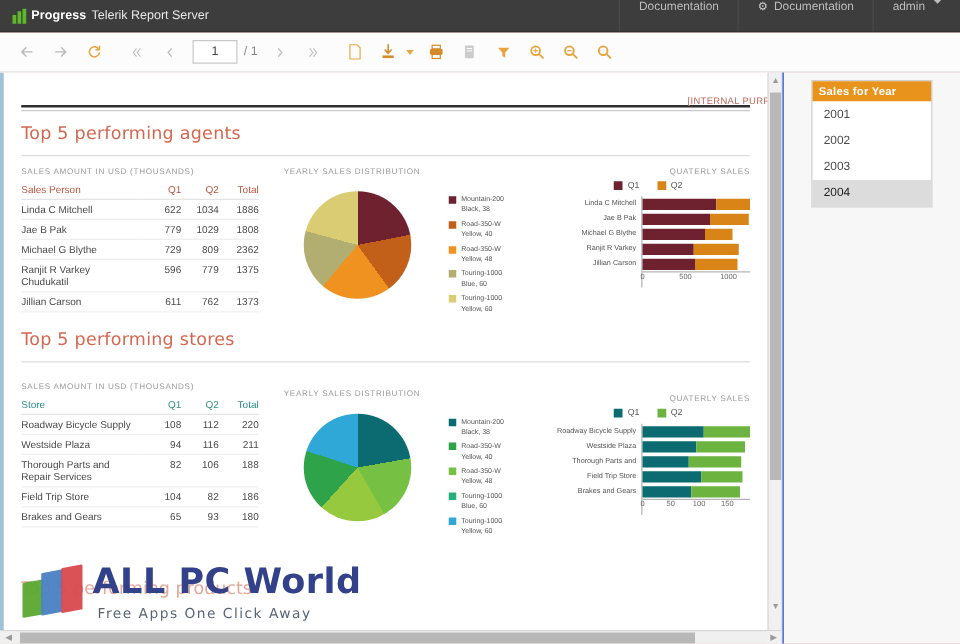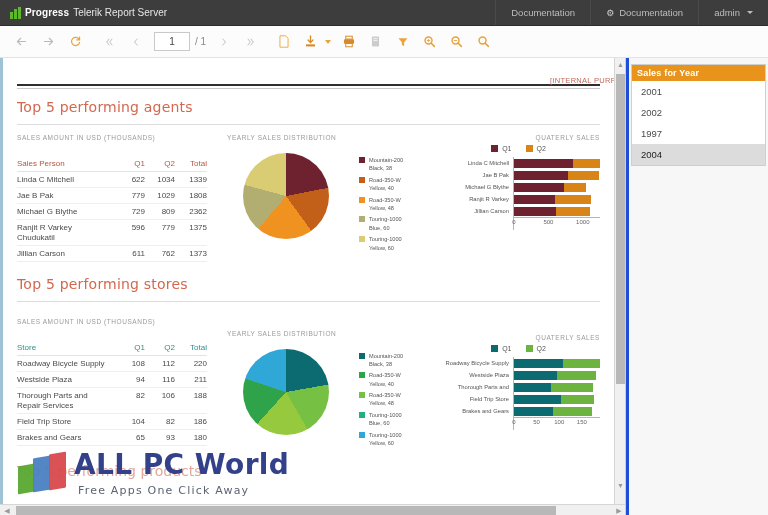--- a/index.html
+++ b/index.html
@@ -25,21 +25,21 @@
   .brand-logo i:nth-child(1){ left:0; height:7px; }
   .brand-logo i:nth-child(2){ left:4px; height:10px; }
   .brand-logo i:nth-child(3){ left:8px; height:12px; }
   .brand-name { color:#fff; font-weight:bold; font-size:10px; letter-spacing:.1px;}
   .brand-sub { color:#e6e6e6; font-size:10px; font-weight:400; }
   .topbar-spacer { flex: 1 1 auto; }
   .topnav {
     display: flex; align-items: stretch;
   }
   .topnav-item {
-    display: flex; align-items: center; gap: 5px;
+    display: flex; align-items: flex-start; gap: 5px;
     padding: 0 15px; font-size: 9.5px; color: #bdbdbd; cursor: pointer;
     border-left: 1px solid #4a4a4a;
   }
   .gear { font-size: 9px; color:#cfcfcf; }
   .caret-d {
     width:0;height:0;border-left:3px solid transparent;border-right:3px solid transparent;
     border-top:3.5px solid #bdbdbd; display:inline-block; margin-left:2px;
   }
 
   
@@ -106,21 +106,21 @@
   .col-table { width: 210px; }
   .col-pie   { width: 210px; position:relative;}
   .col-bar   { flex: 1 1 auto; position:relative; }
 
   .caption {
     font-size: 6.5px; color: #9a9a9a; letter-spacing: .55px; text-transform: uppercase;
     white-space: nowrap;
   }
   .caption.right { text-align: right; }
 
-  table.data { border-collapse: collapse; width: 190px; margin-top: 16px; }
+  table.data { border-collapse: collapse; width: 190px; margin-top: 4px; }
   table.data th {
     font-size: 8px; font-weight: 400; padding: 2px 0 3px 0; text-align: right;
     border-bottom: 1px solid #e4e4e4;
   }
   table.data th.nm { text-align: left; }
   table.data td {
     font-size: 8px; color: #4a4a4a; padding: 2.5px 0; text-align: right;
     border-bottom: 1px solid #efefef; vertical-align: top;
   }
   table.data td.nm { text-align: left; padding-right: 6px; line-height: 1.25; }
@@ -153,21 +153,21 @@
   .bar-seg { height: 9px; }
   .bar-axis { height: 1px; background: #b5b5b5; }
   .bar-ticks { position: relative; height: 12px; }
   .bar-tick {
     position: absolute; font-size: 6px; color: #666; transform: translateX(-50%); top: 1px;
   }
 
   
   .param-panel {
     position:absolute; right: 0; top: 0; width: 142px; height: 457px;
-    background: #f7f7f7; border-left: 3px solid #1d4ed8; padding: 6px 2px;
+    background: #f7f7f7; border-left: 1px solid #1d4ed8; padding: 6px 22px;
   }
   .param-box { background: #fff; border: 1px solid #cfcfcf; }
   .param-head {
     background: #e8941c; color: #fff; font-size: 9px; font-weight: bold;
     padding: 3px 5px; letter-spacing: .2px;
   }
   .param-item {
     font-size: 9.5px; color: #4a4a4a; padding: 5px 9px; cursor: pointer;
   }
   .param-item.sel { background: #dcdcdc; color: #222; }
@@ -368,21 +368,21 @@
                     <th class="agent col-q">Q1</th>
                     <th class="agent col-q">Q2</th>
                     <th class="agent col-t">Total</th>
                   </tr>
                     </thead>
                   <tbody>
                     <tr>
                       <td class="nm">Linda C Mitchell</td>
                       <td>622</td>
                       <td>1034</td>
-                      <td>1339</td>
+                      <td>1886</td>
                     </tr>
                     <tr>
                       <td class="nm">Jae B Pak</td>
                       <td>779</td>
                       <td>1029</td>
                       <td>1808</td>
                     </tr>
                     <tr>
                       <td class="nm">Michael G Blythe</td>
                       <td>729</td>
@@ -649,19 +649,19 @@
         <div class="hthumb"></div>
         <div class="hend" style="right:0">▶</div>
       </div>
     </div>
 
     <div class="param-panel">
       <div class="param-box">
         <div class="param-head">Sales for Year</div>
         <div class="param-item">2001</div>
         <div class="param-item">2002</div>
-        <div class="param-item">1997</div>
+        <div class="param-item">2003</div>
         <div class="param-item sel">2004</div>
       </div>
     </div>
 
   </div>
 </div>
 
 </body></html>

